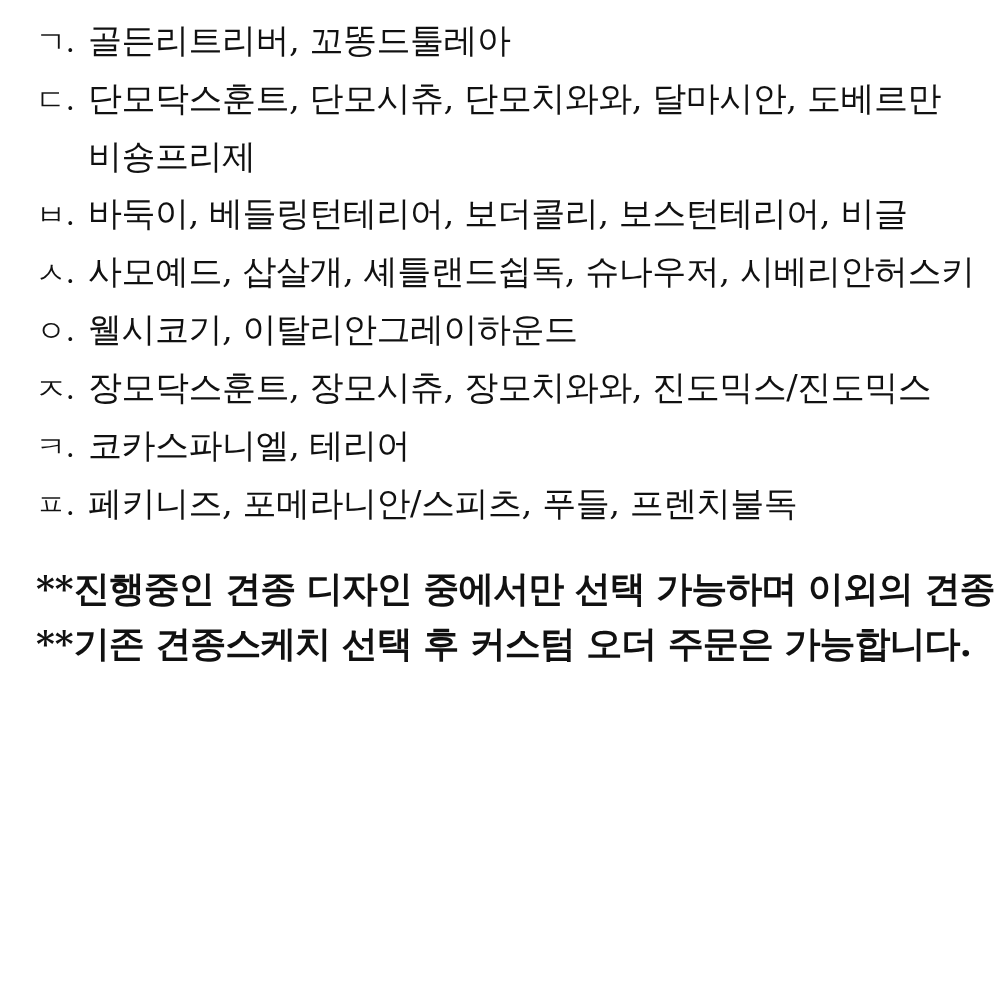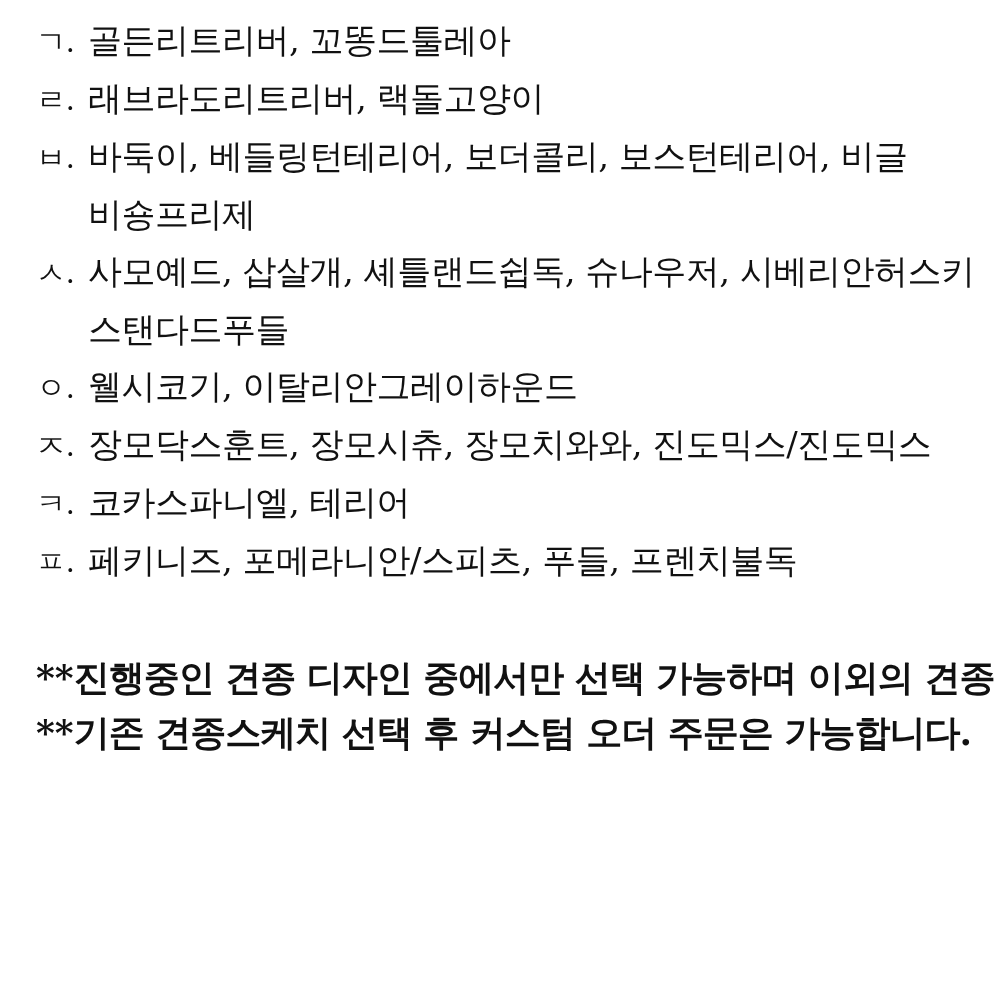--- a/index.html
+++ b/index.html
@@ -24,21 +24,21 @@
   }
   .lbl {
     display: inline-block;
     width: 52px;
     font-size: 30px;
   }
   .cont {
     padding-left: 52px;
   }
   .notes {
-    margin-top: 60px;
+    margin-top: 28px;
     font-weight: 700;
     letter-spacing: -1px;
   }
   .note-line {
     font-size: 36px;
     line-height: 55px;
     white-space: nowrap;
   }
   .note-marker {
     font-weight: 700;
@@ -52,38 +52,35 @@
 <body>
 
 <div class="doc">
 
   <div class="list">
 
     <div class="line">
       <span class="lbl">ㄱ.</span><span class="txt">골든리트리버, 꼬똥드툴레아</span>
     </div>
 
-
     <div class="line">
-      <span class="lbl">ㄹ.</span><span class="txt">래브라도리트리버, 랙돌고양이</span>
+      <span class="lbl">ㄷ.</span><span class="txt">단모닥스훈트, 단모시츄, 단모치와와, 달마시안, 도베르만</span>
     </div>
 
 
+
+    <div class="line cont">
+      <span class="txt">비숑프리제</span>
+    </div>
     <div class="line">
       <span class="lbl">ㅂ.</span><span class="txt">바둑이, 베들링턴테리어, 보더콜리, 보스턴테리어, 비글</span>
-    </div>
-    <div class="line cont">
-      <span class="txt">비숑프리제</span>
     </div>
 
     <div class="line">
       <span class="lbl">ㅅ.</span><span class="txt">사모예드, 삽살개, 셰틀랜드쉽독, 슈나우저, 시베리안허스키</span>
-    </div>
-    <div class="line cont">
-      <span class="txt">스탠다드푸들</span>
     </div>
 
     <div class="line">
       <span class="lbl">ㅇ.</span><span class="txt">웰시코기, 이탈리안그레이하운드</span>
     </div>
 
     <div class="line">
       <span class="lbl">ㅈ.</span><span class="txt">장모닥스훈트, 장모시츄, 장모치와와, 진도믹스/진도믹스</span>
     </div>
 

